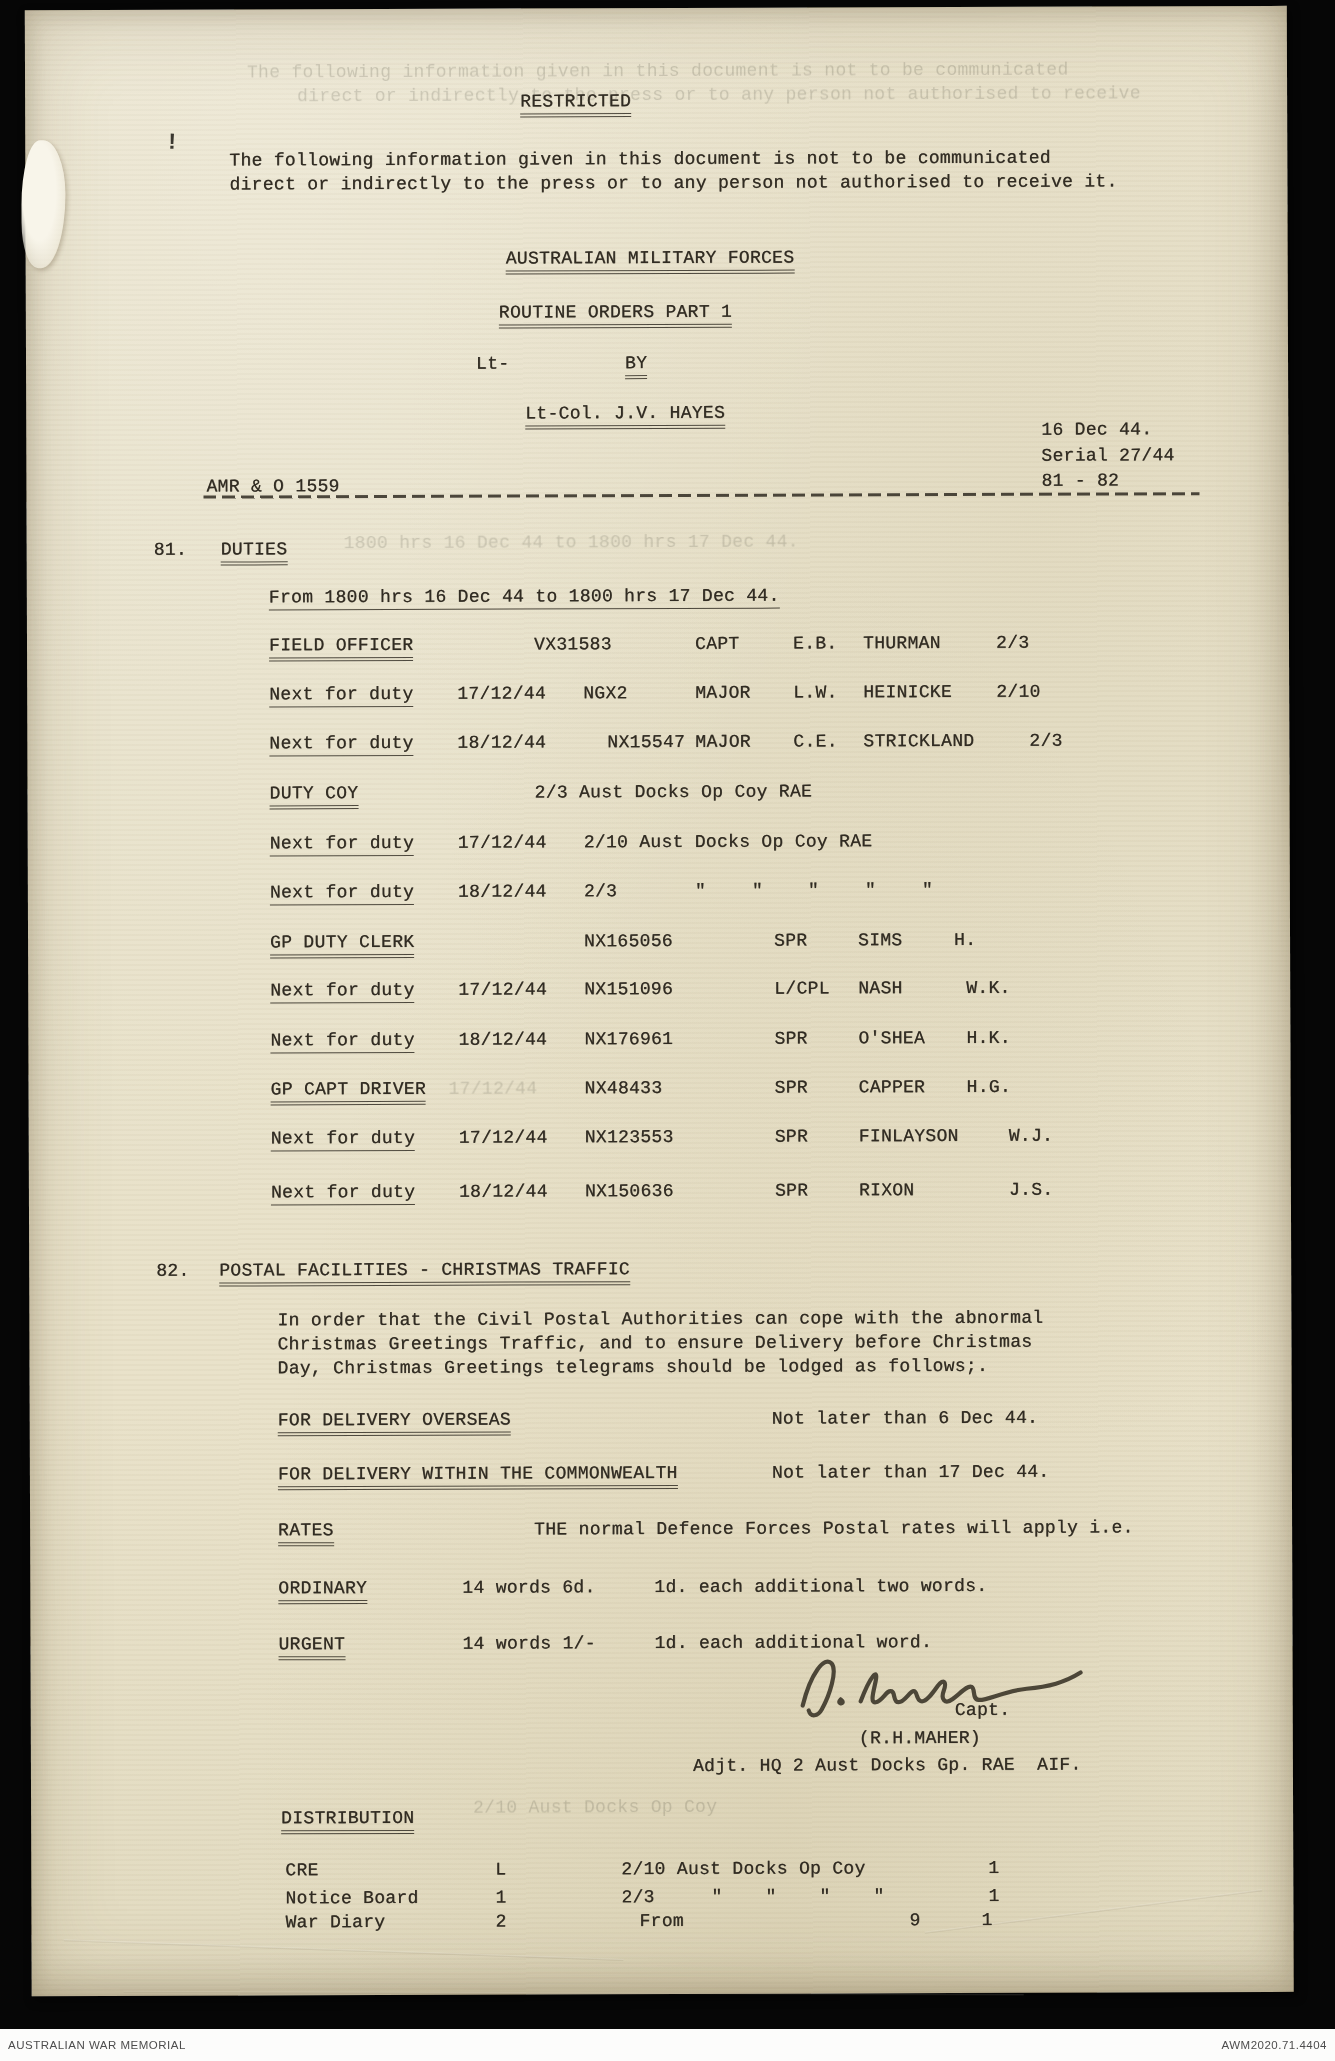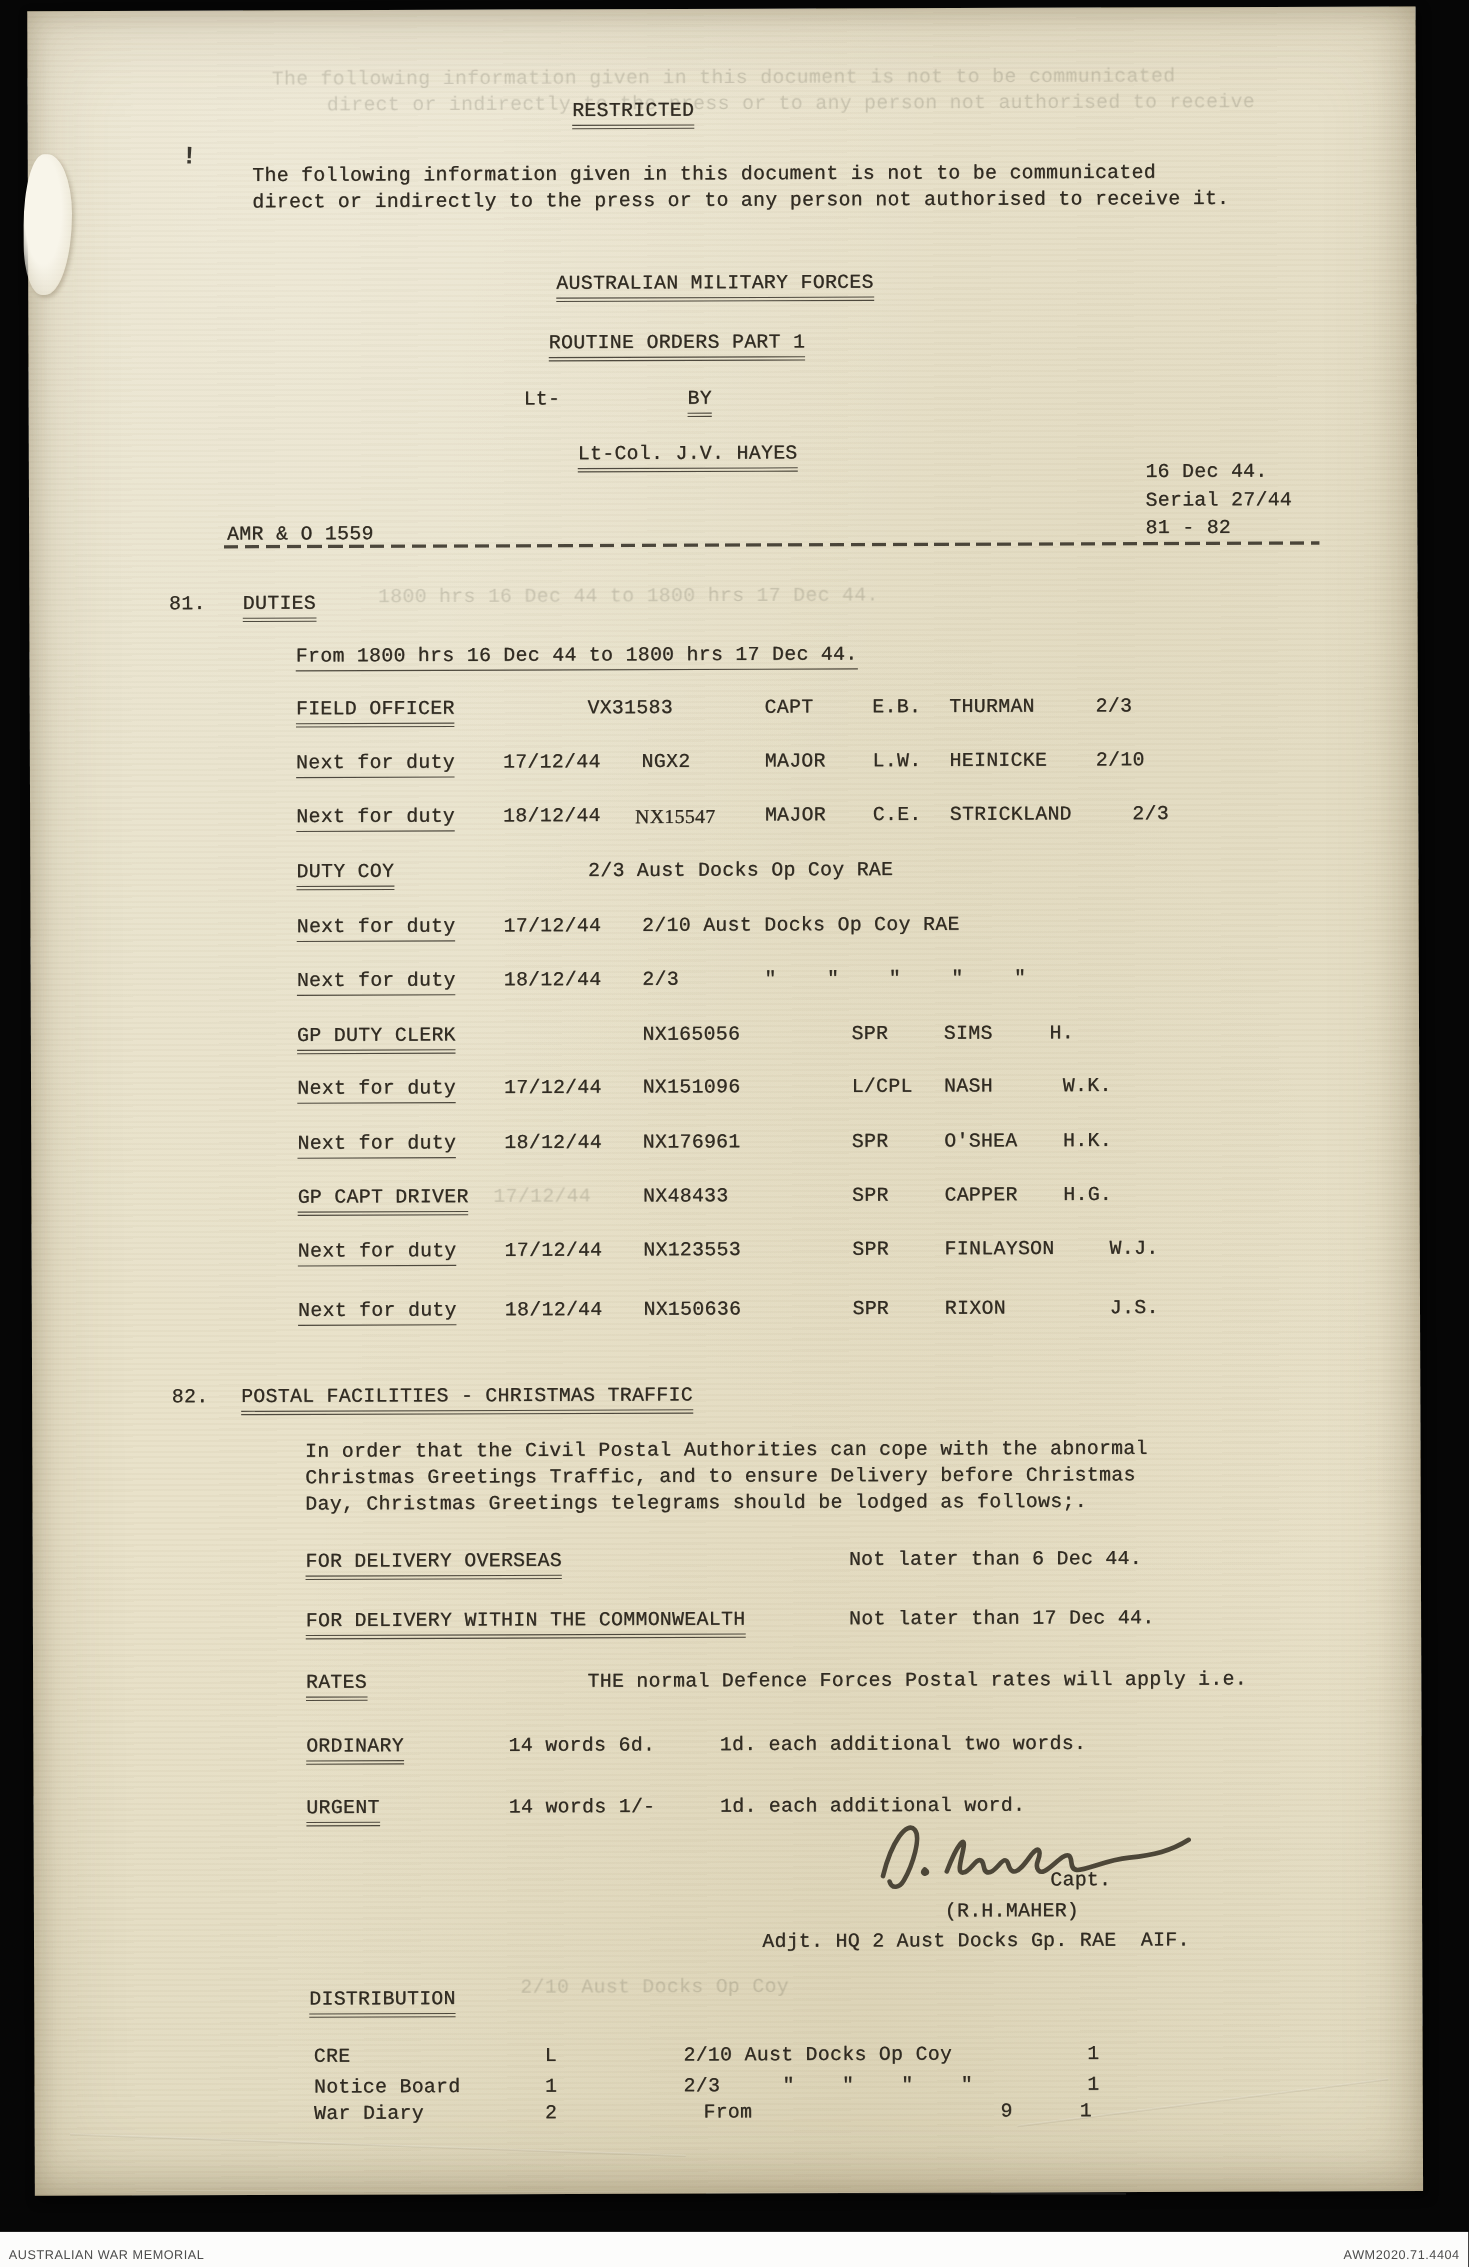--- a/index.html
+++ b/index.html
@@ -49,21 +49,21 @@
   .u{border-bottom:1.7px solid rgba(44,39,30,.82);padding-bottom:1px;}
   .uu{border-bottom:4px double rgba(44,39,30,.82);padding-bottom:1px;}
   .ghost{color:rgba(44,39,30,.17);filter:blur(.5px);text-shadow:none;}
   .rule-dashed{
     position:absolute;left:205px;top:494px;width:996px;height:2.5px;
     background:repeating-linear-gradient(90deg, rgba(40,35,26,.82) 0 13px, transparent 13px 19px);
   }
   .signature-svg{position:absolute;left:772px;top:1640px;}
   .footer-strip{
     position:absolute;left:0;right:0;bottom:0;height:18px;background:#fcfcfb;
-    display:flex;justify-content:space-between;align-items:flex-start;
+    display:flex;justify-content:space-between;align-items:center;
     padding:16px 8px;box-sizing:border-box;
     font-family:"Liberation Sans", sans-serif;font-size:11.5px;
     color:#4d4d4d;letter-spacing:.5px;
   }
 </style>
 </head>
 <body>
 
 <div class="scan">
   <div class="paper"></div>
@@ -138,21 +138,21 @@
         <span class="cell" style="left: 458px;">17/12/44</span>
         <span class="cell" style="left: 584px;">NGX2</span>
         <span class="cell" style="left: 696px;">MAJOR</span>
         <span class="cell" style="left: 794px;">L.W.</span>
         <span class="cell" style="left: 864px;">HEINICKE</span>
         <span class="cell" style="left: 997px;">2/10</span>
       </div>
       <div class="line" style="top: 731px;">
         <span class="cell u" style="left: 270px;">Next for duty</span>
         <span class="cell" style="left: 458px;">18/12/44</span>
-        <span class="cell" style="left: 578px; font-family: Liberation Serif, serif;">NX15547</span>
+        <span class="cell" style="left: 608px;">NX15547</span>
         <span class="cell" style="left: 696px;">MAJOR</span>
         <span class="cell" style="left: 794px;">C.E.</span>
         <span class="cell" style="left: 864px;">STRICKLAND</span>
         <span class="cell" style="left: 1030px;">2/3</span>
       </div>
       <div class="line" style="top: 781px;">
         <span class="cell uu" style="left: 270px;">DUTY COY</span>
         <span class="cell" style="left: 535px;">2/3 Aust Docks Op Coy RAE</span>
       </div>
       <div class="line" style="top: 831px;">

